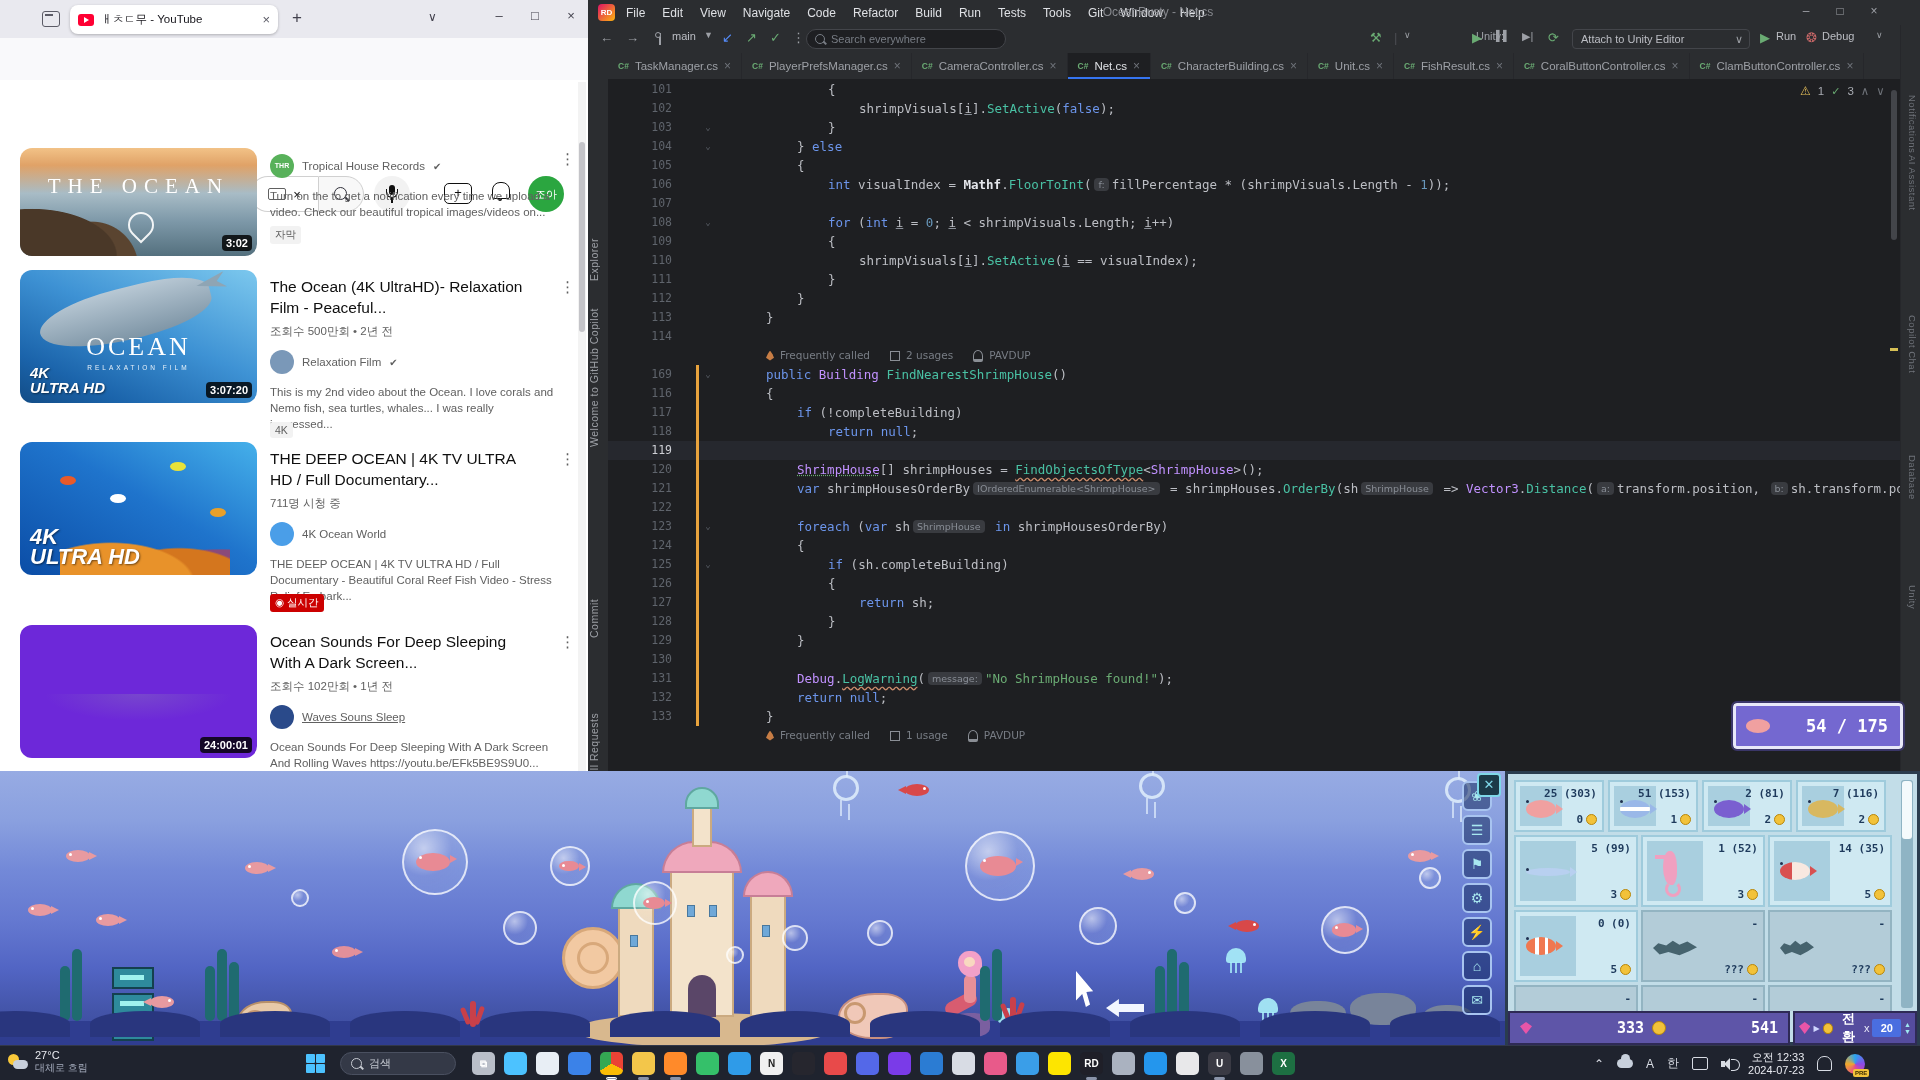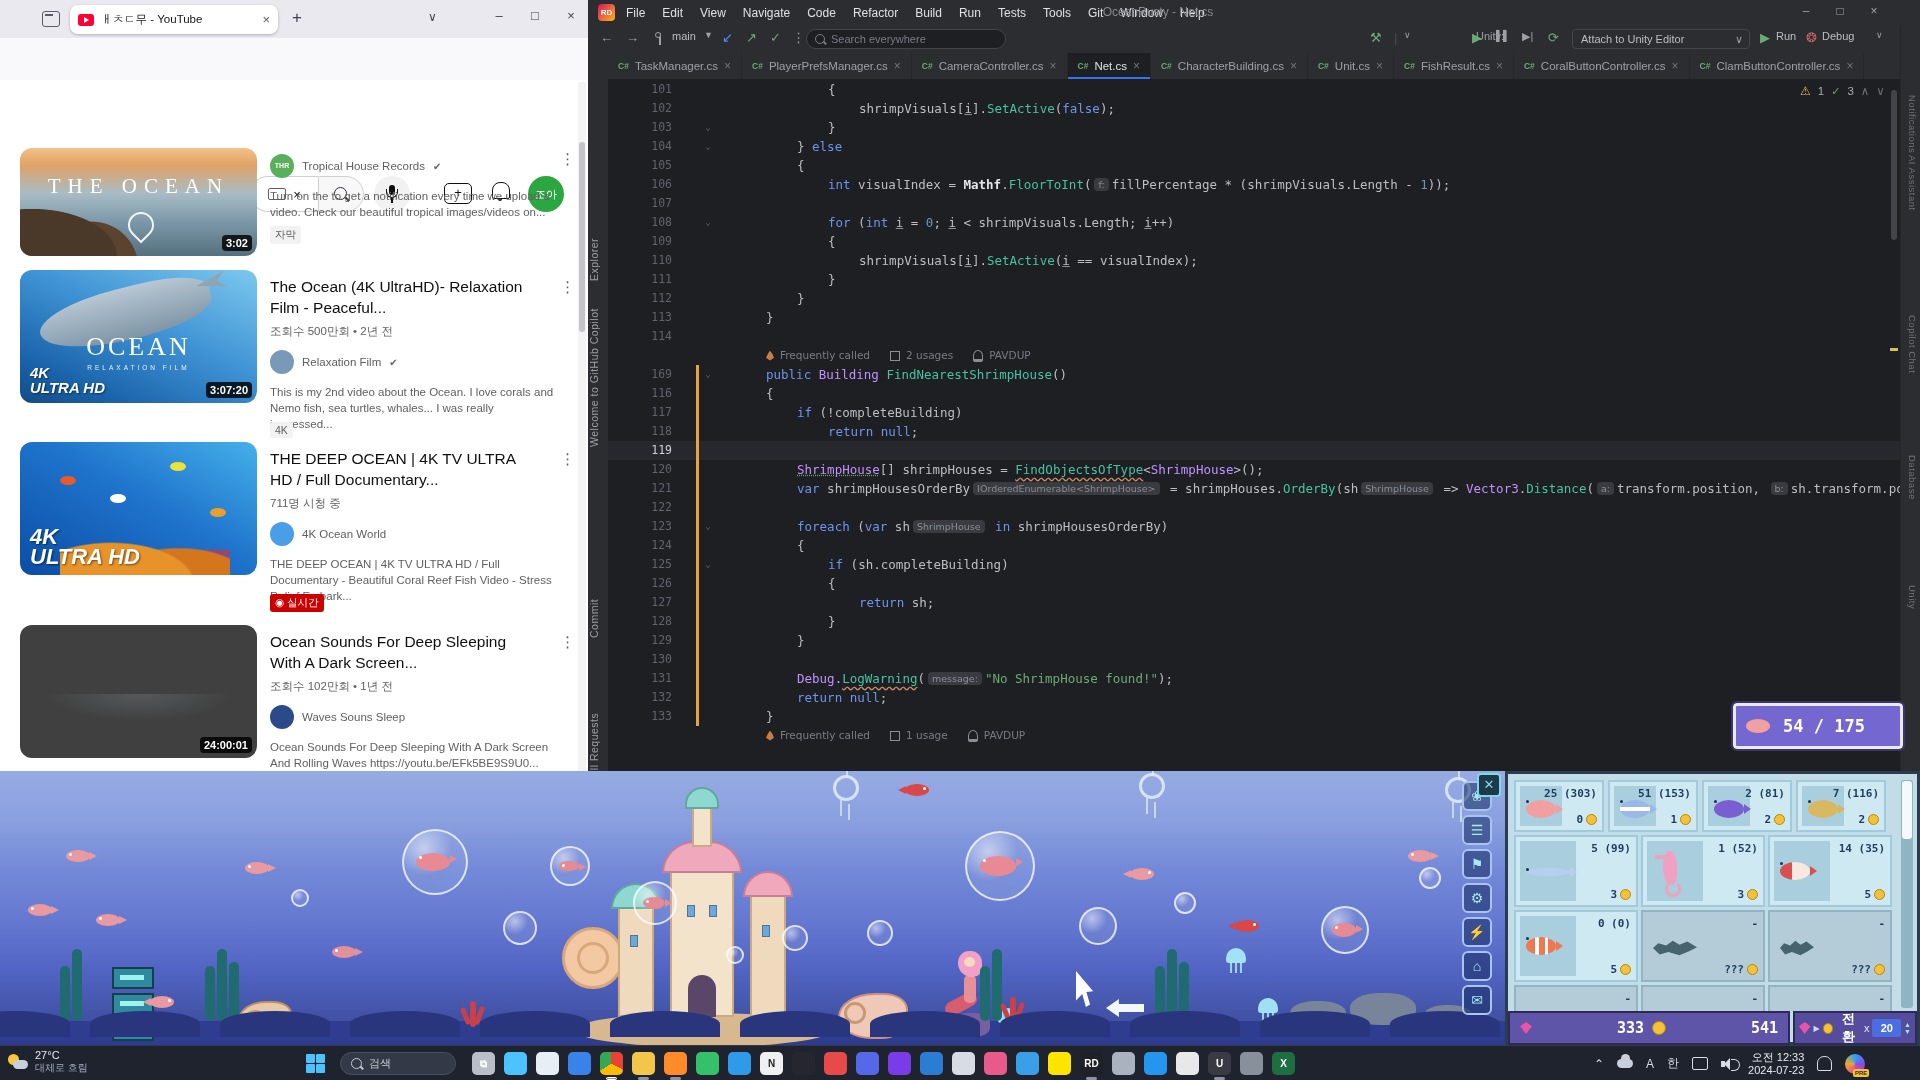--- a/index.html
+++ b/index.html
@@ -74,21 +74,21 @@
   .pinlogo{position:absolute;left:50%;bottom:18px;width:22px;height:22px;margin-left:-11px;border:2px solid #fff;border-radius:50% 50% 50% 0;transform:rotate(-45deg);opacity:.9;}
   .th-whale{background:linear-gradient(205deg,#7cc8ee 0%,#3e92d4 45%,#1b64ab 80%,#124c86 100%);}
   .whalebody{position:absolute;left:18px;top:18px;width:175px;height:52px;background:linear-gradient(180deg,#b8c8d4,#7e95a6);border-radius:50% 40% 45% 55%;transform:rotate(-14deg);}
   .whalebody:after{content:"";position:absolute;right:-18px;top:8px;width:30px;height:16px;background:#8fa5b4;clip-path:polygon(0 50%,100% 0,70% 50%,100% 100%);}
   .th-whale .tbig{top:62px;font-size:26px;letter-spacing:3px;}
   .tsub{position:absolute;width:100%;text-align:center;color:#e8f2fa;font-size:6.5px;letter-spacing:3px;top:94px;}
   .tcorner{position:absolute;left:10px;bottom:8px;color:#fff;font-weight:bold;font-style:italic;font-size:15px;line-height:15px;white-space:pre-line;text-shadow:1px 1px 2px rgba(0,0,0,.5);}
   .th-reef{background:linear-gradient(210deg,#45b0ea 0%,#1f74cc 45%,#0b4da6 100%);}
   .coral1{position:absolute;left:40px;bottom:-8px;width:170px;height:58px;background:radial-gradient(ellipse at 30% 100%,#e8922a 48%,transparent 50%),radial-gradient(ellipse at 70% 110%,#d4761e 44%,transparent 46%),radial-gradient(ellipse at 95% 100%,#8a4a7a 40%,transparent 42%);}
   .rfish{position:absolute;width:16px;height:9px;border-radius:50%;}
-  .th-dark{background:#404040;}
+  .th-dark{background:#6d28d9;}
   .th-dark:after{content:"";position:absolute;left:10%;top:52%;width:80%;height:20%;background:radial-gradient(ellipse at 50% 0,rgba(150,160,170,.25),transparent 70%);}
   #ytscroll{position:absolute;left:578px;top:82px;width:8px;height:689px;background:#f3f3f3;}
   #ytscroll i{position:absolute;left:1px;top:60px;width:6px;height:190px;background:#c4c4c8;border-radius:3px;}
   
   #ide{position:absolute;left:588px;top:0;width:1332px;height:771px;background:#1E1F22;}
   #idetitle{position:absolute;left:0;top:0;width:1332px;height:25px;background:#2B2D30;}
   .riderlogo{position:absolute;left:10px;top:4px;width:17px;height:17px;border-radius:4px;background:linear-gradient(135deg,#dd1265,#fdb60d);color:#fff;font-size:8px;font-weight:bold;text-align:center;line-height:17px;}
   #idemenus{position:absolute;left:38px;top:0;height:25px;display:flex;align-items:center;gap:17px;font-size:12px;color:#DFE1E5;}
   #idewintitle{position:absolute;left:440px;top:0;width:260px;height:25px;line-height:25px;text-align:center;font-size:12px;color:#87898E;}
   .idewbtn{position:absolute;top:4px;color:#9DA0A6;font-size:12px;width:20px;text-align:center;}
@@ -131,21 +131,21 @@
   .ico-flame{width:8px;height:10px;background:#C77D45;clip-path:polygon(50% 0,82% 38%,100% 72%,50% 100%,0 72%,22% 34%);display:inline-block;}
   .ico-usage{width:8px;height:8px;border:1.2px solid #8a8e95;display:inline-block;}
   .ico-user{width:8px;height:8px;border-radius:50% 50% 2px 2px;border:1.2px solid #8a8e95;border-bottom-width:3px;display:inline-block;}
   #inspwidget{position:absolute;left:1212px;top:84px;display:flex;align-items:center;gap:7px;font-size:11.5px;color:#A8ABB2;}
   .warntri{color:#E8C05A;font-size:12px;} .okchk{color:#6AAB73;font-size:11px;}
   #edscroll{position:absolute;left:1302px;top:80px;width:8px;height:691px;}
   #edscroll .thumb{position:absolute;left:1px;top:10px;width:6px;height:150px;background:#43454A;border-radius:3px;}
   #edscroll .ymark{position:absolute;left:0;top:268px;width:8px;height:3px;background:#D6BF55;}
   
   #fishbadge{position:absolute;left:1733px;top:703px;width:170px;height:46px;background:#7468D0;border:3px solid #E8E8F8;outline:2px solid #3A3668;border-radius:4px;box-sizing:border-box;display:flex;align-items:center;}
-  #fishbadge .txt{flex:1;text-align:center;padding-right:12px;color:#fff;font-family:"DejaVu Sans Mono",monospace;font-weight:bold;font-size:17px;}
+  #fishbadge .txt{flex:1;text-align:right;padding-right:12px;color:#fff;font-family:"DejaVu Sans Mono",monospace;font-weight:bold;font-size:17px;}
   
   #game{position:absolute;left:0;top:771px;width:1920px;height:274px;overflow:hidden;background:linear-gradient(180deg,#97ABE3 0%,#8AA0DF 18%,#7389D8 36%,#6478D0 55%,#5265C4 72%,#4354A8 88%,#39489C 100%);}
   .floor{position:absolute;left:0;top:250px;width:1920px;height:24px;background:#2F3D90;}
   .mound{position:absolute;background:#29367E;border-radius:50% 50% 0 0;}
   .bubble{position:absolute;border-radius:50%;border:2px solid rgba(255,255,255,.75);background:radial-gradient(circle at 32% 28%,rgba(255,255,255,.55),rgba(255,255,255,.08) 45%,rgba(190,225,255,.15));box-sizing:border-box;}
   .gf{position:absolute;width:24px;height:12px;border-radius:50%;}
   .gf .tail{position:absolute;right:-7px;top:2px;width:0;height:0;border-top:4px solid transparent;border-bottom:4px solid transparent;}
   .gf .eye{position:absolute;left:3px;top:3px;width:3px;height:3px;background:#fff;border-radius:50%;}
   .jelly{position:absolute;width:20px;height:15px;border-radius:10px 10px 3px 3px;background:rgba(170,240,250,.9);}
   .jelly i{position:absolute;top:14px;width:1.5px;height:11px;background:rgba(170,240,250,.8);}
@@ -355,21 +355,21 @@
           <div class="vdesc" style="top: 114px;">THE DEEP OCEAN | 4K TV ULTRA HD / Full Documentary - Beautiful Coral Reef Fish Video - Stress Relief Embark...</div>
           <span class="vbadge live" style="top: 152px;">◉ 실시간</span>
           <span class="kebab" style="top: 8px;">⋮</span>
         </div>
         <div class="vitem" style="top: 625px; height: 163px;">
           <div class="vthumb th-dark" style="top: 0px; height: 133px;">
             <span class="vdur">24:00:01</span>
           </div>
           <div class="vtitle" style="top: 6px;">Ocean Sounds For Deep Sleeping With A Dark Screen...</div>
           <div class="vmeta" style="top: 54px;">조회수 102만회 • 1년 전</div>
-          <div class="vchan" style="top: 80px;">
+          <div class="vchan" style="top: 80px; text-decoration: underline;">
             <span class="cava" style="background: rgb(42, 74, 138);"></span>
             <span>Waves Souns Sleep</span>
           </div>
           <div class="vdesc" style="top: 114px;">Oc­ean Sounds For Deep Sleeping With A Dark Screen And Rolling Waves https://youtu.be/EFk5BE9S9U0...</div>
           <span class="kebab" style="top: 8px;">⋮</span>
         </div>
       </div>
     <div id="ytscroll">
         <i></i>
       </div>

